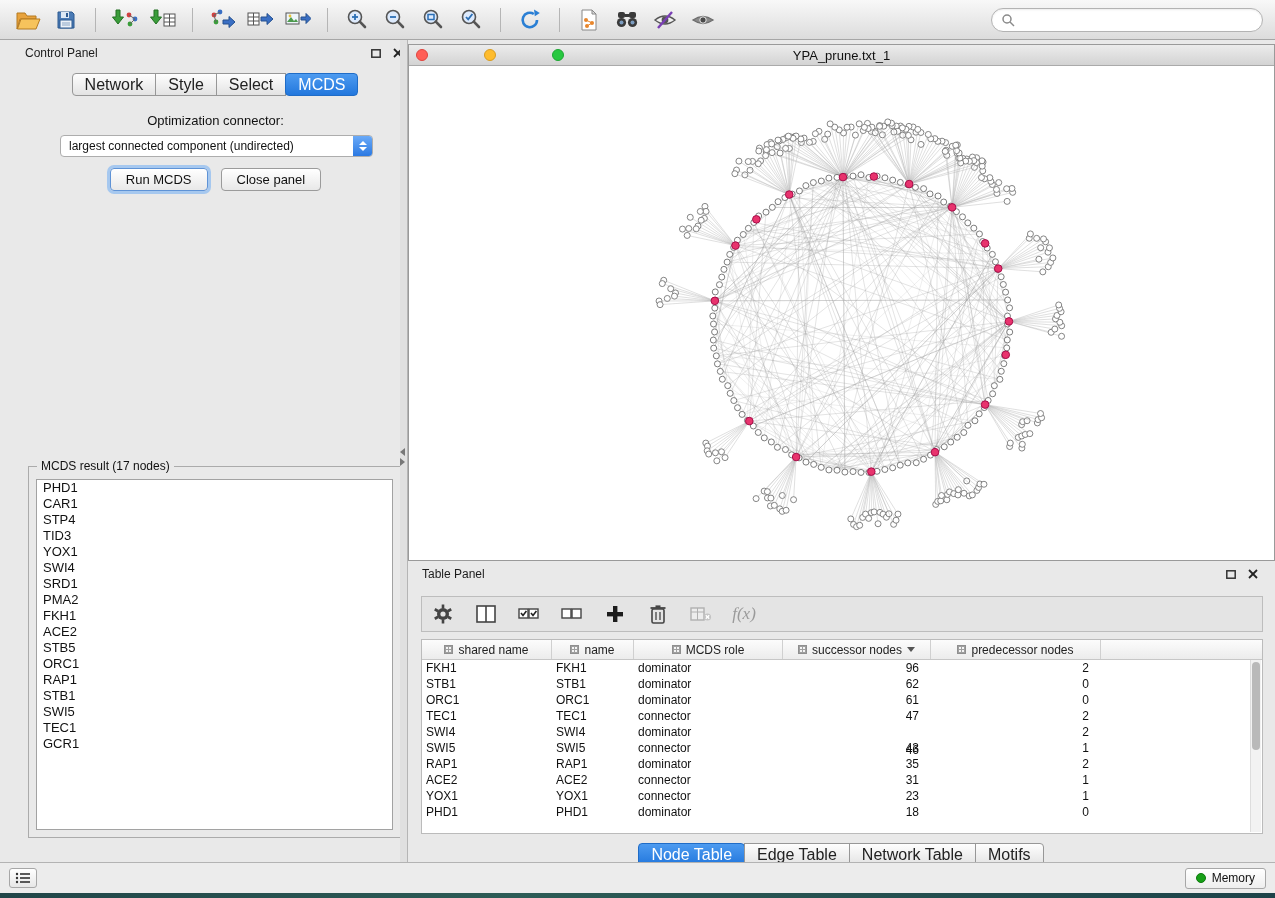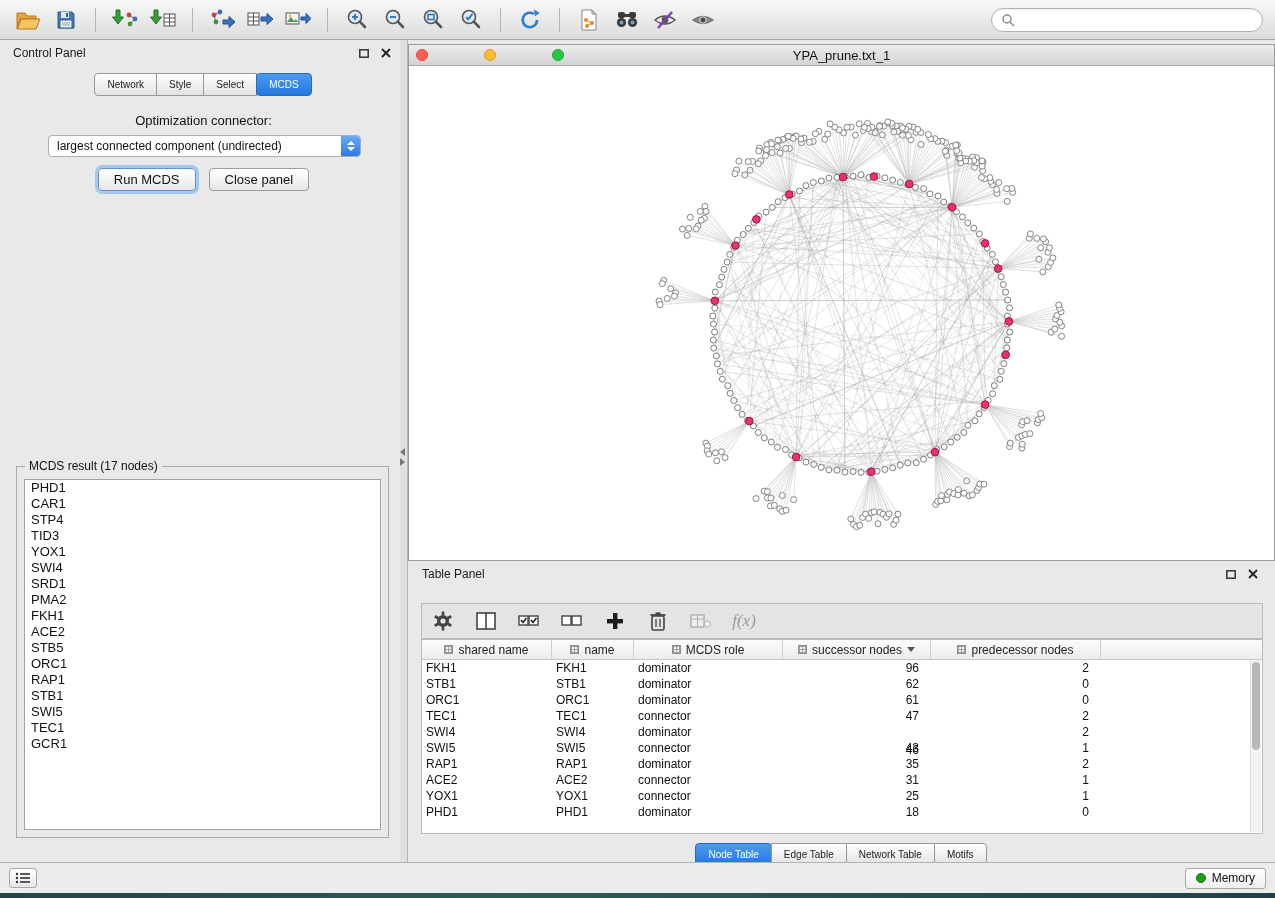--- a/index.html
+++ b/index.html
@@ -11,26 +11,26 @@
   .toolbar { position:absolute; left:0; top:0; width:1275px; height:40px;
     background:linear-gradient(#f8f8f8,#dcdcdc); border-bottom:1px solid #a6a6a6;
     display:flex; align-items:center; padding:0 12px; gap:6px; }
   .tbtn { width:32px; height:30px; display:flex; align-items:center; justify-content:center; border-radius:4px; }
   .tsep { width:1px; height:24px; background:#b5b5b5; margin:0 7px; flex:0 0 auto; }
   .searchbox { margin-left:auto; width:272px; height:24px; border:1px solid #b3b3b3; border-radius:12px;
     background:#fff; display:flex; align-items:center; padding:0 9px; gap:5px; box-shadow:inset 0 1px 2px rgba(0,0,0,.08); }
   .searchbox input { border:none; outline:none; flex:1; font-size:12px; font-family:"Liberation Sans",sans-serif; background:transparent; }
 
   
-  .control-panel { position:absolute; left:4px; top:40px; width:400px; height:822px; background:#e9e9e9; border-right:1px solid #ababab; }
+  .control-panel { position:absolute; left:16px; top:40px; width:400px; height:822px; background:#e9e9e9; border-right:1px solid #ababab; }
   .panel-head { height:26px; display:flex; align-items:center; padding:0 9px; font-size:12px; color:#1c1c1c; }
   .panel-head .sp { flex:1; }
   .wicon { width:16px; height:15px; display:flex; align-items:center; justify-content:center; margin-left:6px; }
   .ctabs { position:absolute; left:0; right:0; top:33px; display:flex; justify-content:center; }
-  .ctab { font-size:10px; line-height:15px; padding:3px 12px; border:1px solid #979797; margin-left:-1px;
+  .ctab { font-size:16px; line-height:15px; padding:3px 12px; border:1px solid #979797; margin-left:-1px;
     background:linear-gradient(#fefefe,#e3e3e3); color:#222; }
   .ctab:first-child { border-radius:4px 0 0 4px; }
   .ctab:last-child { border-radius:0 4px 4px 0; }
   .ctab.active { background:linear-gradient(#4d9bf0,#2277dd); color:#fff; border-color:#1f6cc7; border-radius:4px; }
   .opt-label { position:absolute; left:0; right:0; top:73px; text-align:center; font-size:13px; color:#111; }
   .dropdown { position:absolute; left:44px; top:95px; width:313px; height:22px; background:#fff;
     border:1px solid #adadad; border-radius:4px; display:flex; align-items:center; font-size:12px; color:#111; }
   .dropdown .val { flex:1; padding:0 8px; white-space:nowrap; overflow:hidden; }
   .dd-cap { width:19px; height:20px; border-radius:0 3px 3px 0; background:linear-gradient(#6aaaf8,#2b79e2);
     display:flex; flex-direction:column; align-items:center; justify-content:center; gap:2px; }
@@ -62,21 +62,21 @@
   .tl.red { background:#ff5f57; border:1px solid #e0443e; }
   .tl.yel { background:#febc2e; border:1px solid #d89c20; }
   .tl.grn { background:#28c840; border:1px solid #1da733; }
   .net-title .title { position:absolute; left:0; right:0; text-align:center; font-size:13px; color:#111; }
   .net-canvas { position:absolute; left:0; top:21px; right:0; bottom:0; background:#fff; }
 
   
   .table-panel { position:absolute; left:0; top:523px; width:867px; height:299px; }
   .tp-head { height:22px; display:flex; align-items:center; padding:0 14px; font-size:12px; color:#1c1c1c; }
   .tp-head .sp { flex:1; }
-  .tp-toolbar { position:absolute; left:13px; top:40px; width:842px; height:36px; background:#e4e4e4;
+  .tp-toolbar { position:absolute; left:13px; top:33px; width:842px; height:36px; background:#e4e4e4;
     border:1px solid #bdbdbd; display:flex; align-items:center; padding:0 8px; gap:17px; }
   .ttbtn { width:26px; height:26px; display:flex; align-items:center; justify-content:center; }
   .fx { font-family:"Liberation Serif", serif; font-style:italic; font-size:17px; color:#9a9a9a; }
   .table-container { position:absolute; left:13px; top:76px; width:842px; height:195px; background:#fff; border:1px solid #bbb; }
   .thead { display:flex; height:20px; background:linear-gradient(#fcfcfc,#ececec); border-bottom:1px solid #c7c7c7; }
   .th { flex:0 0 auto; display:flex; align-items:center; justify-content:center; gap:5px;
     border-right:1px solid #d0d0d0; font-size:12px; color:#222; }
   .th-fill { flex:1 1 auto; border-right:none; }
   .mini-grid { width:9px; height:9px; border:1px solid #8f8f8f; flex:0 0 auto;
     background-image:linear-gradient(#9f9f9f 1px, transparent 1px), linear-gradient(90deg,#9f9f9f 1px, transparent 1px);
@@ -1365,21 +1365,21 @@
               <div class="td" style="width: 130px;">ACE2</div>
               <div class="td" style="width: 82px;">ACE2</div>
               <div class="td" style="width: 149px;">connector</div>
               <div class="td num" style="width: 148px;">31</div>
               <div class="td num" style="width: 170px;">1</div>
             </div>
             <div class="tr">
               <div class="td" style="width: 130px;">YOX1</div>
               <div class="td" style="width: 82px;">YOX1</div>
               <div class="td" style="width: 149px;">connector</div>
-              <div class="td num" style="width: 148px;">25</div>
+              <div class="td num" style="width: 148px;">23</div>
               <div class="td num" style="width: 170px;">1</div>
             </div>
             <div class="tr">
               <div class="td" style="width: 130px;">PHD1</div>
               <div class="td" style="width: 82px;">PHD1</div>
               <div class="td" style="width: 149px;">dominator</div>
               <div class="td num" style="width: 148px;">18</div>
               <div class="td num" style="width: 170px;">0</div>
             </div>
           </div>

